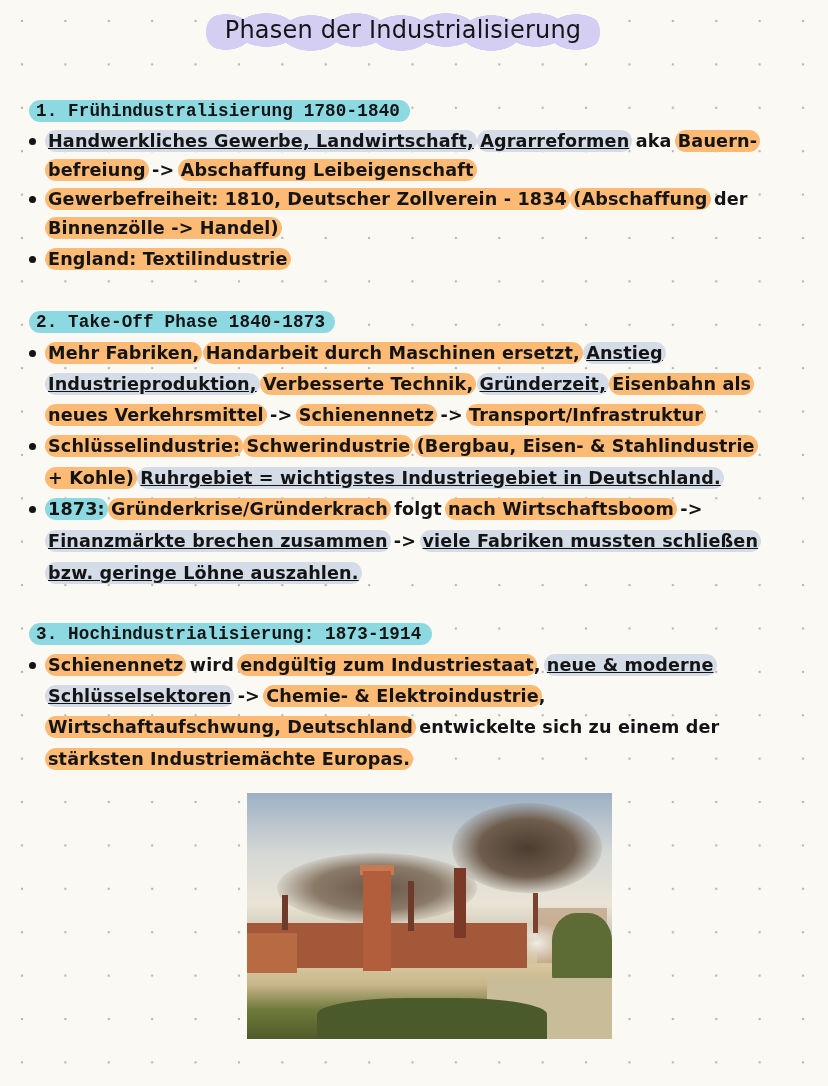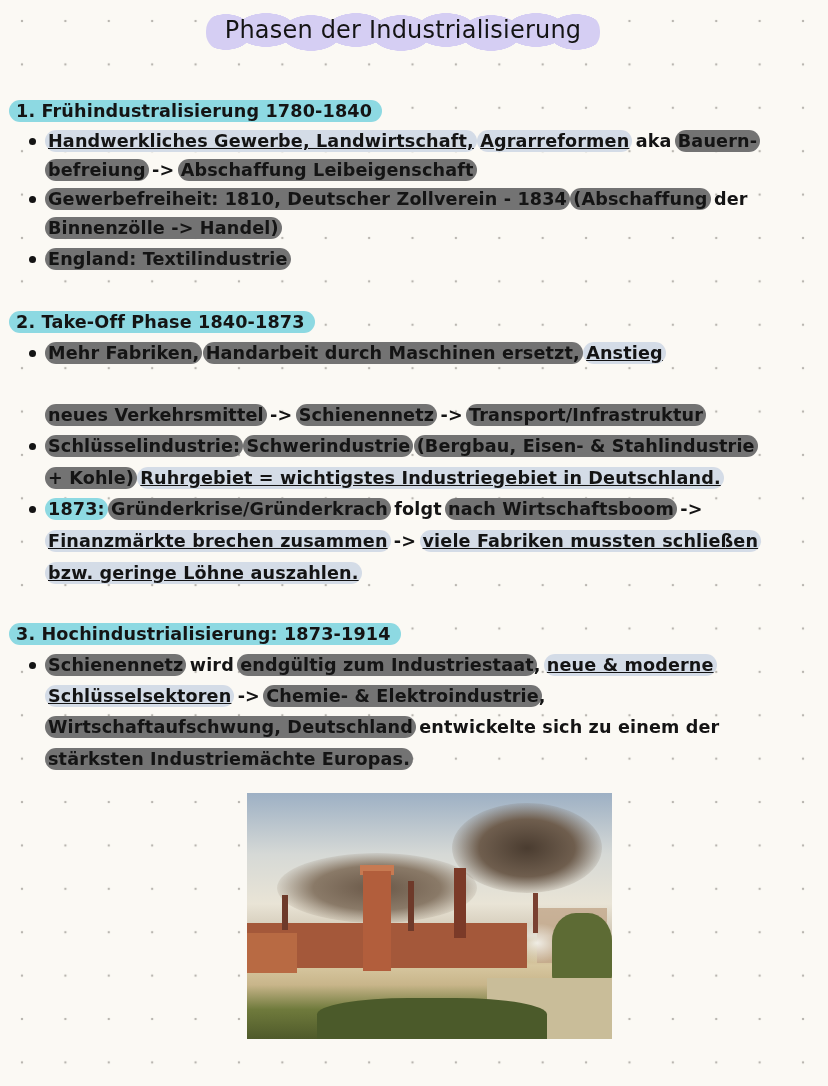--- a/index.html
+++ b/index.html
@@ -32,29 +32,29 @@
   }
   .title {
     position: absolute; left: 0; right: 0; top: 3px; text-align: center;
     font-size: 24px; font-weight: normal; letter-spacing: 0.2px; margin: 0;
   }
   .line {
     position: absolute; left: 48px; white-space: nowrap;
     font-size: 17.6px; font-weight: bold; letter-spacing: 0.15px;
     line-height: 26px; height: 26px;
   }
-  .head { left: 16px; }
+  .head { left: 36px; font-family: Liberation Mono, monospace; }
   .bullet::before {
     content: "";
     position: absolute; left: -19px; top: 10px; width: 7px; height: 7px;
     border-radius: 50%; background: #141414;
   }
   .hl { border-radius: 12px; padding: 1px 3px; margin: 0 -3px; }
   .c { background: #8dd9e2; }
-  .p { background: #737373; }
+  .p { background: #fdba74; }
   .g { background: #d4dce7; text-decoration: underline; }
   .head .hl { padding: 1px 10px 1px 7px; margin: 0 0 0 -7px; border-radius: 14px; }
   .pic {
     position: absolute; left: 247px; top: 793px; width: 365px; height: 246px;
     overflow: hidden;
     background:
       linear-gradient(180deg, rgba(0,0,0,0) 0%, rgba(0,0,0,0) 58%, #b79f72 60%, #d7c7a0 70%, #c8b58a 78%, #6f7a3c 88%, #4f5a2a 100%),
       linear-gradient(180deg, #9db0c4 0%, #d6d9d6 25%, #e9e4d6 45%, #cfc5b2 58%);
   }
   .pic .smoke1 { position:absolute; left:205px; top:10px; width:150px; height:90px; border-radius:50%;
@@ -95,20 +95,21 @@
   <div class="line bullet" style="top:186px"><span class="hl p">Gewerbefreiheit: 1810, Deutscher Zollverein - 1834</span><span> </span><span class="hl p">(Abschaffung</span><span> der</span></div>
 
   <div class="line bullet" style="top:246px"><span class="hl p">England: Textilindustrie</span></div>
 
   <div class="line" style="top:215px"><span class="hl p">Binnenzölle -&gt; Handel)</span></div>
 
   <div class="line head" style="top:309px"><span class="hl c">2. Take-Off Phase 1840-1873</span></div>
 
   <div class="line bullet" style="top:340px"><span class="hl p">Mehr Fabriken,</span><span> </span><span class="hl p">Handarbeit durch Maschinen ersetzt,</span><span> </span><span class="hl g">Anstieg</span></div>
 
+  <div class="line" style="top:371px"><span class="hl g">Industrieproduktion,</span><span> </span><span class="hl p">Verbesserte Technik,</span><span> </span><span class="hl g">Gründerzeit,</span><span> </span><span class="hl p">Eisenbahn als</span></div>
 
   <div class="line" style="top:402px"><span class="hl p">neues Verkehrsmittel</span><span> -&gt; </span><span class="hl p">Schienennetz</span><span> -&gt; </span><span class="hl p">Transport/Infrastruktur</span></div>
 
   <div class="line bullet" style="top:433px"><span class="hl p">Schlüsselindustrie:</span><span> </span><span class="hl p">Schwerindustrie</span><span> </span><span class="hl p">(Bergbau, Eisen- &amp; Stahlindustrie</span></div>
 
   <div class="line" style="top:465px"><span class="hl p">+ Kohle)</span><span> </span><span class="hl g">Ruhrgebiet = wichtigstes Industriegebiet in Deutschland.</span></div>
 
   <div class="line bullet" style="top:496px"><span class="hl c">1873:</span><span> </span><span class="hl p">Gründerkrise/Gründerkrach</span><span> folgt </span><span class="hl p">nach Wirtschaftsboom</span><span> -&gt;</span></div>
 
   <div class="line" style="top:528px"><span class="hl g">Finanzmärkte brechen zusammen</span><span> -&gt; </span><span class="hl g">viele Fabriken mussten schließen</span></div>

